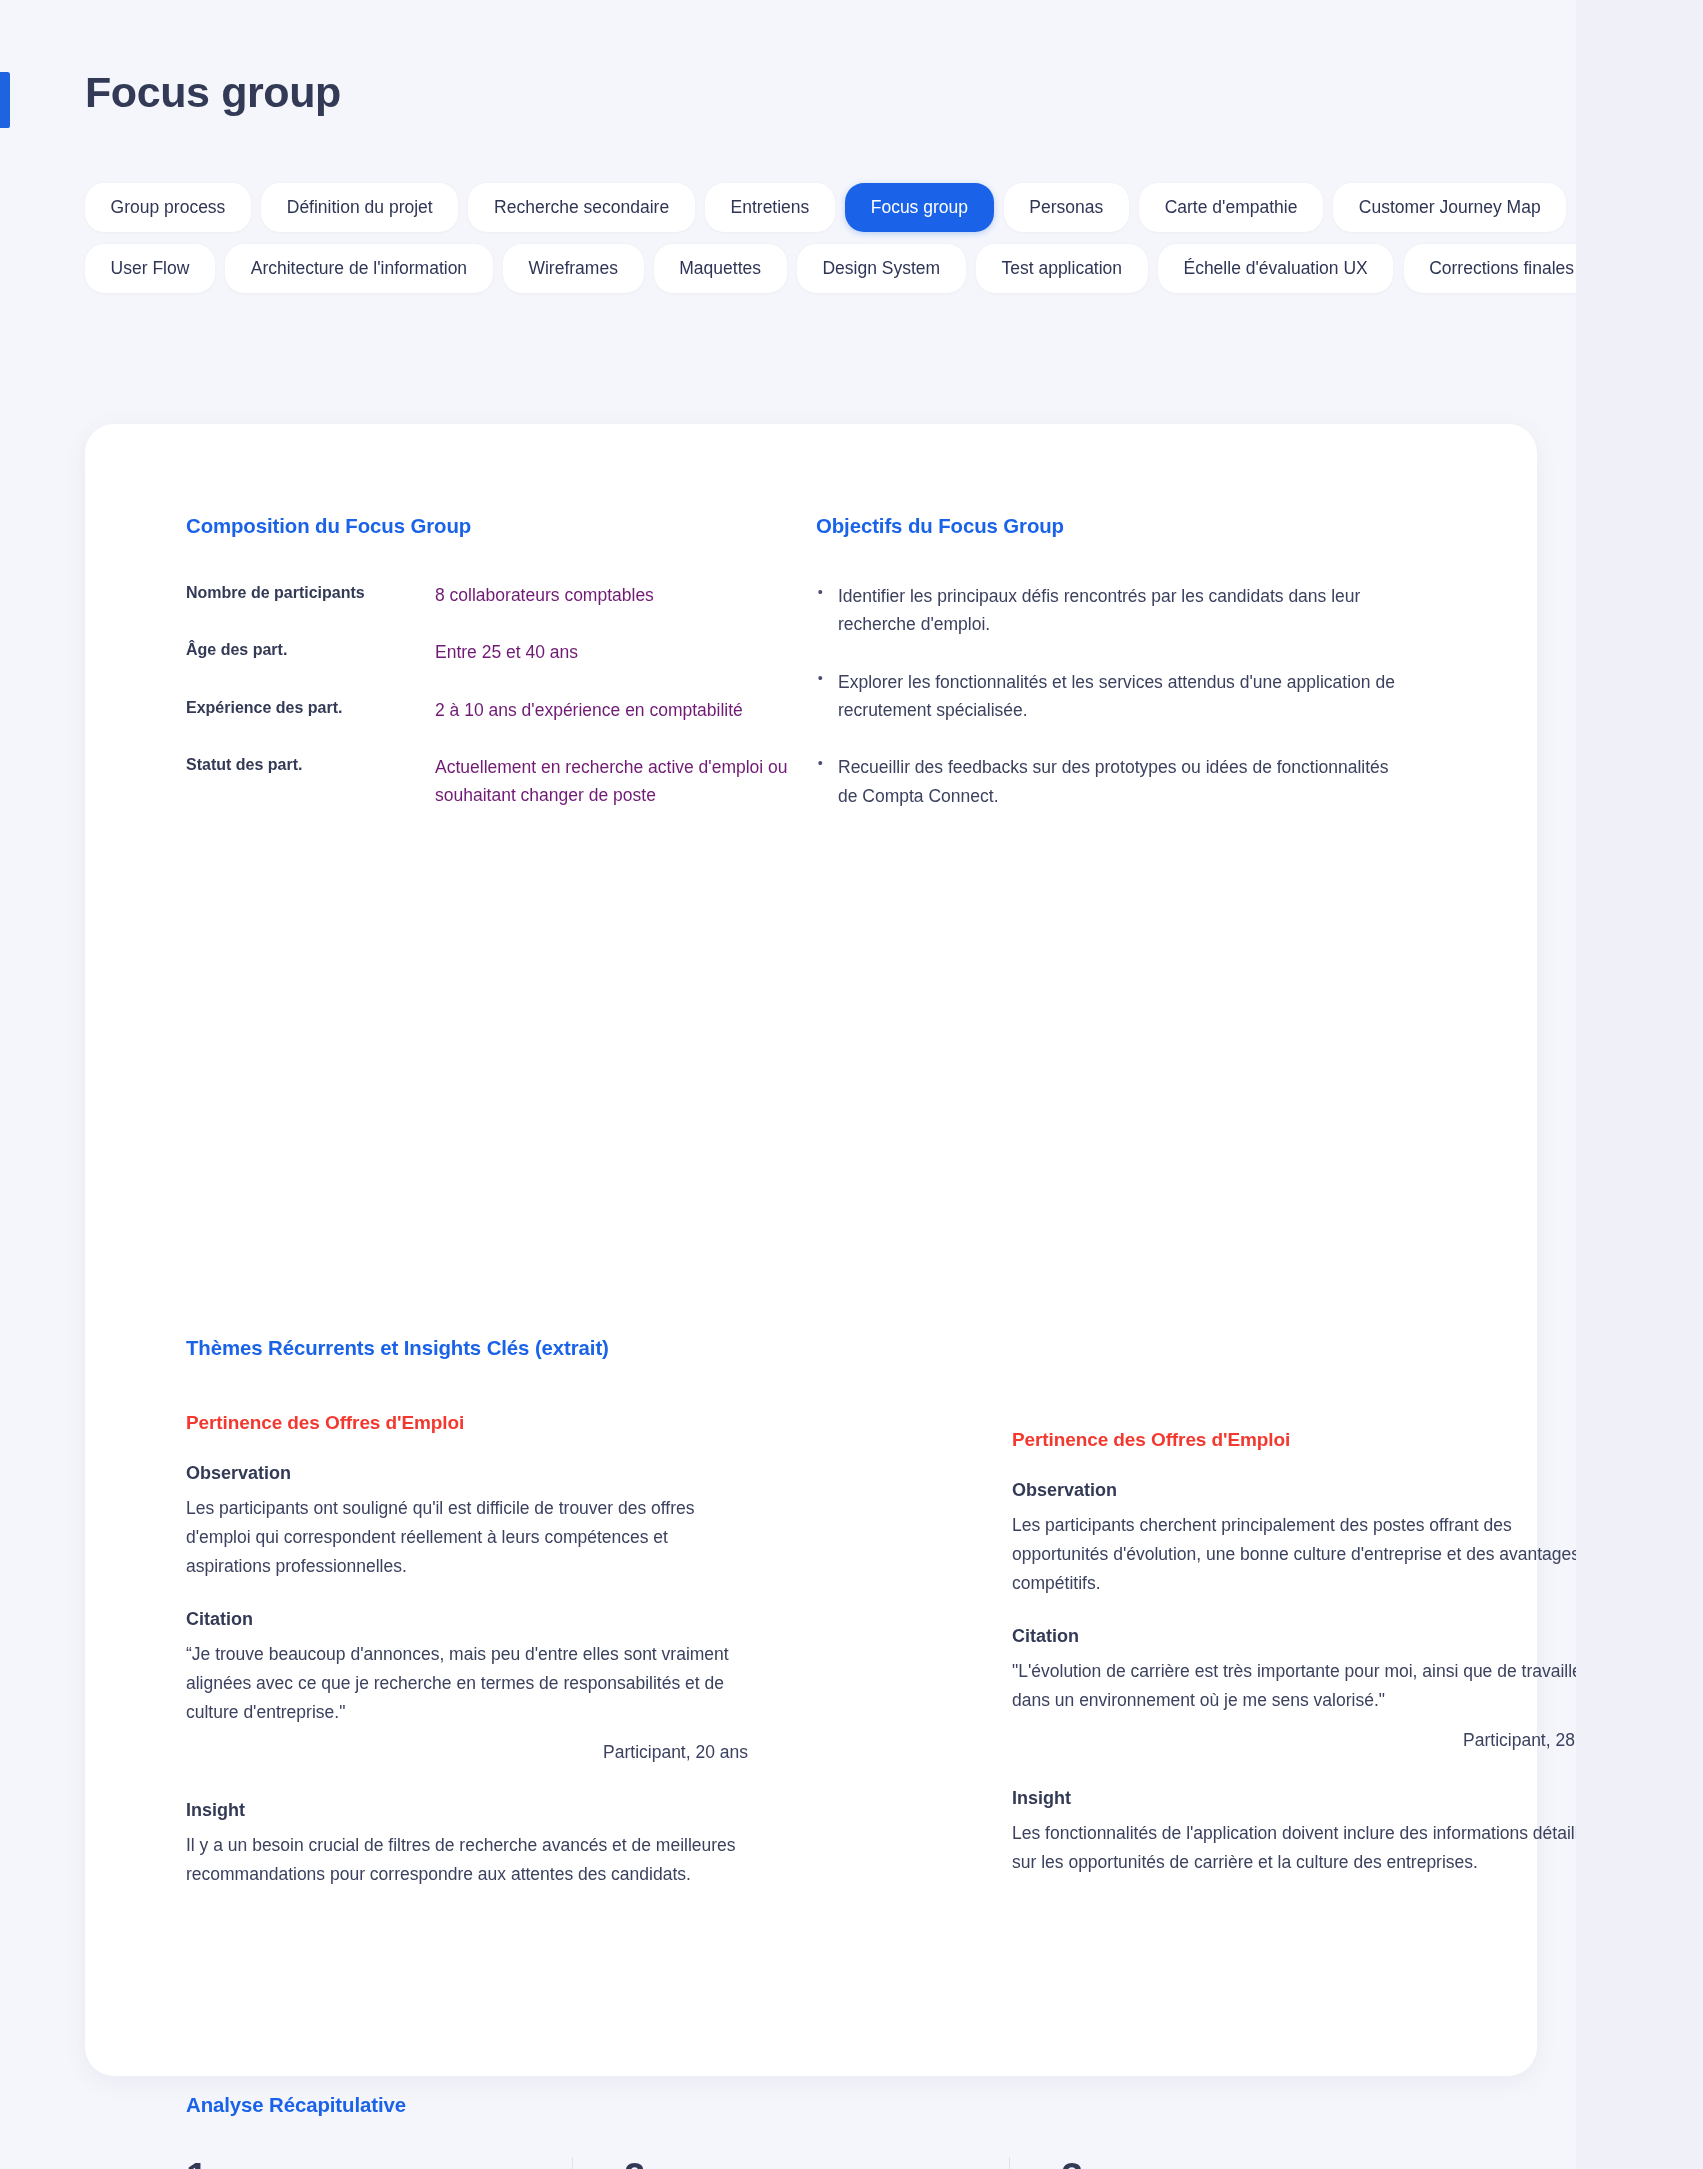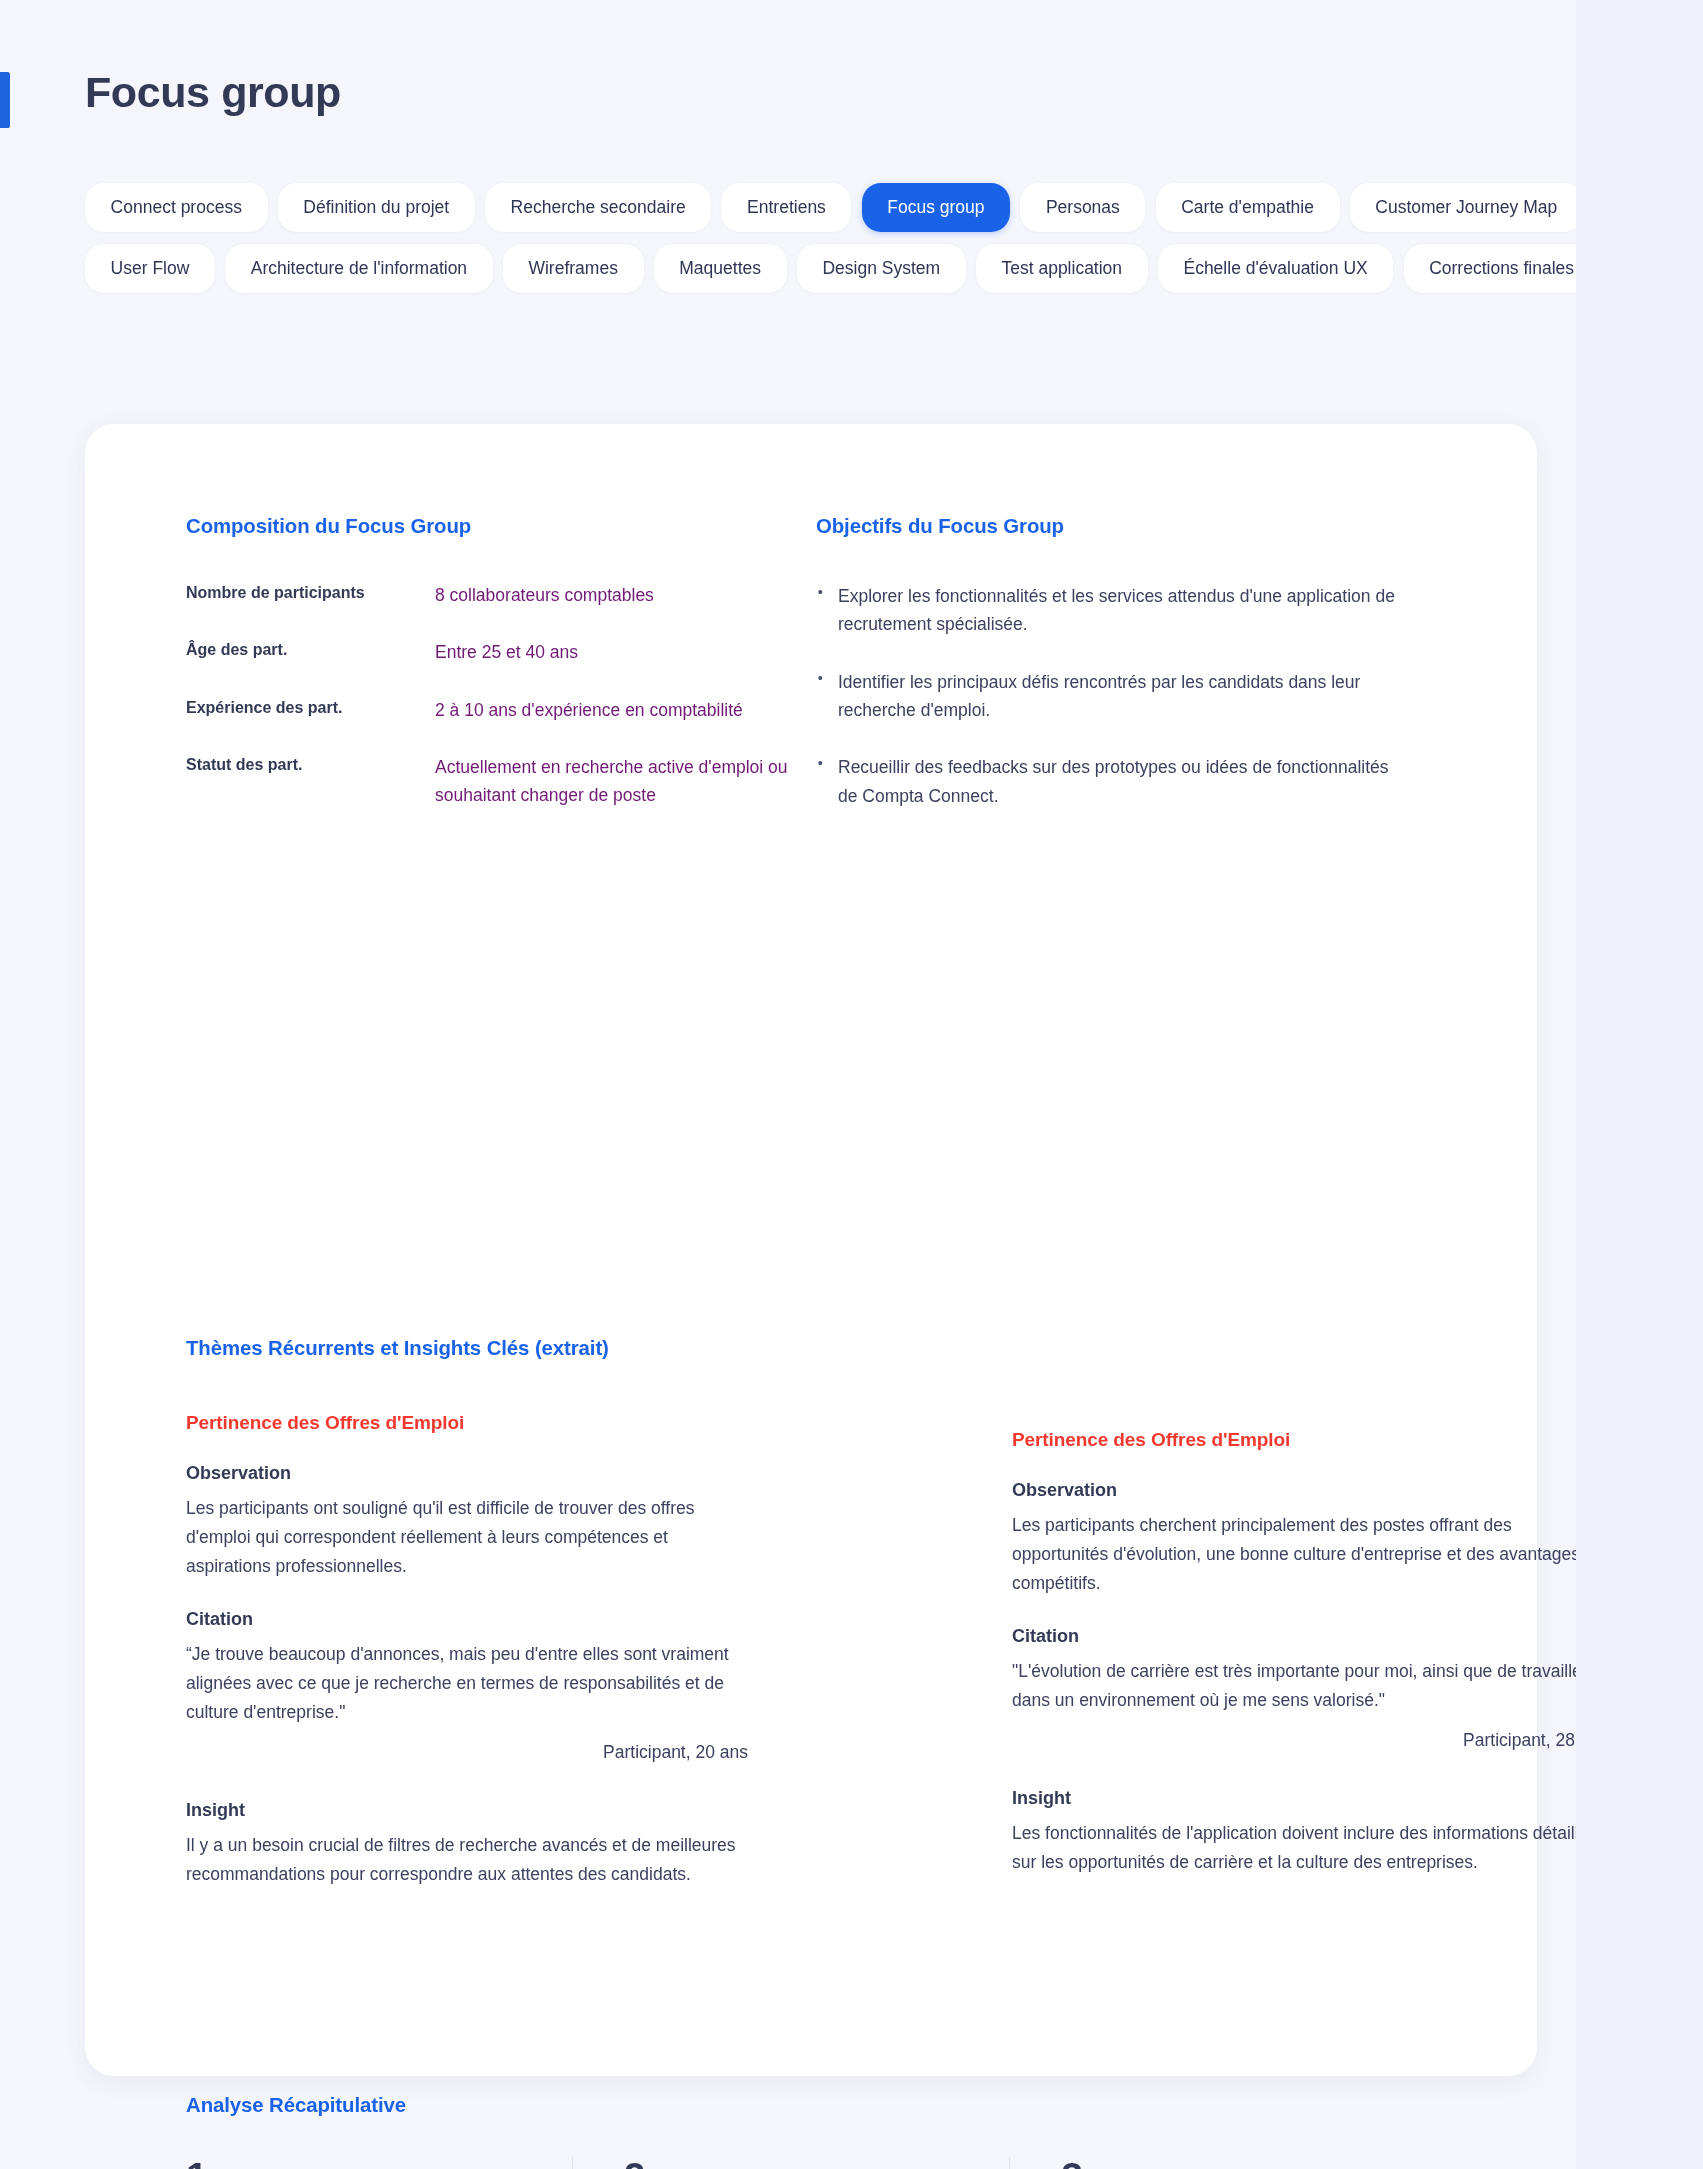--- a/index.html
+++ b/index.html
@@ -224,21 +224,21 @@
 </head>
 <body>
 
 <div class="page">
 
   <div class="accent-bar"></div>
 
   <h1 class="page-title">Focus group</h1>
 
   <nav class="nav" id="nav-container">
-      <button class="pill">Connect process</button>
+      <button class="pill">Group process</button>
       <button class="pill">Définition du projet</button>
       <button class="pill">Recherche secondaire</button>
       <button class="pill">Entretiens</button>
       <button class="pill active">Focus group</button>
       <button class="pill">Personas</button>
       <button class="pill">Carte d'empathie</button>
       <button class="pill">Customer Journey Map</button>
       <button class="pill">User Flow</button>
       <button class="pill">Architecture de l'information</button>
       <button class="pill">Wireframes</button>
@@ -270,22 +270,22 @@
               </div>
               <div class="spec-row">
                 <div class="spec-label">Statut des part.</div>
                 <div class="spec-value">Actuellement en recherche active d'emploi ou souhaitant changer de poste</div>
               </div>
             </div>
         </div>
         <div class="col-right">
           <h2 class="h-blue">Objectifs du Focus Group</h2>
           <ul class="obj-list" id="obj-list">
+              <li class="obj-item">Identifier les principaux défis rencontrés par les candidats dans leur recherche d'emploi.</li>
               <li class="obj-item">Explorer les fonctionnalités et les services attendus d'une application de recrutement spécialisée.</li>
-              <li class="obj-item">Identifier les principaux défis rencontrés par les candidats dans leur recherche d'emploi.</li>
               <li class="obj-item">Recueillir des feedbacks sur des prototypes ou idées de fonctionnalités de Compta Connect.</li>
             </ul>
         </div>
       </div>
 
       <h2 class="h-blue" id="themes-heading">Thèmes Récurrents et Insights Clés (extrait)</h2>
 
       <div class="theme-block" id="theme-left">
           <div class="h-red">Pertinence des Offres d'Emploi</div>
           <div class="h-dark theme-sub">Observation</div>

